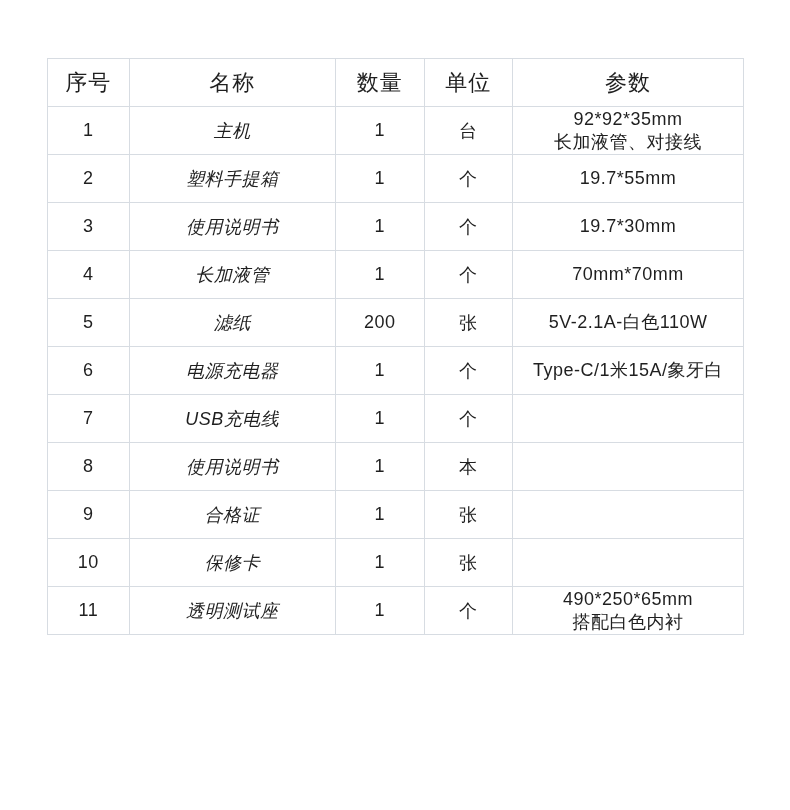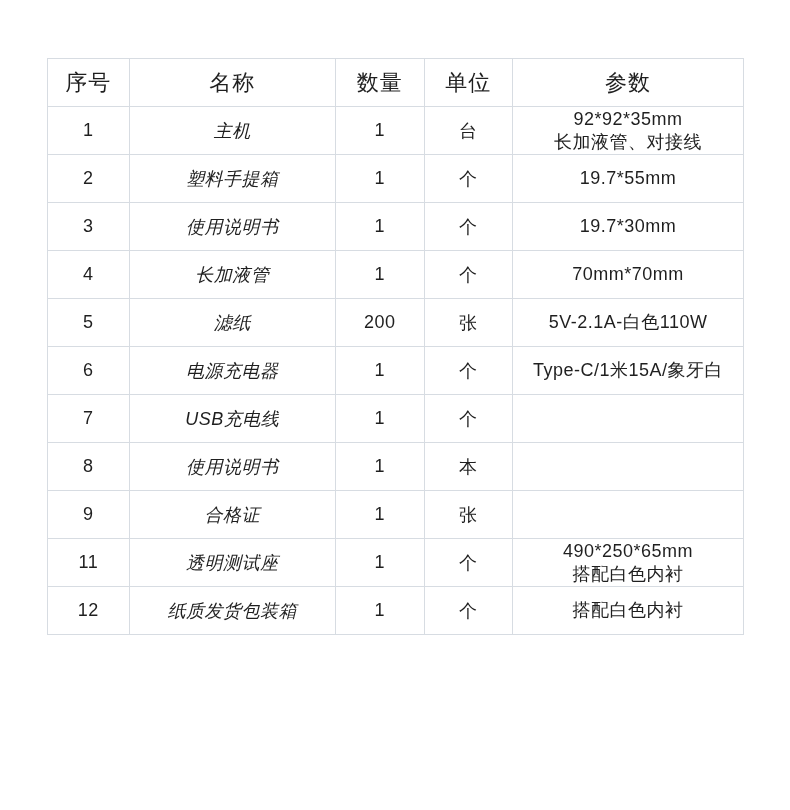--- a/index.html
+++ b/index.html
@@ -166,34 +166,32 @@
             <td class="cell-param"></td>
           </tr>
           <tr>
             <td class="cell-index">9</td>
             <td class="cell-name">合格证</td>
             <td class="cell-qty">1</td>
             <td class="cell-unit">张</td>
             <td class="cell-param"></td>
           </tr>
           <tr>
+            <td class="cell-index">10</td>
+            <td class="cell-name">保修卡</td>
+            <td class="cell-qty">1</td>
+            <td class="cell-unit">张</td>
+            <td class="cell-param"></td>
+          </tr>
+          <tr>
             <td class="cell-index">11</td>
             <td class="cell-name">透明测试座</td>
             <td class="cell-qty">1</td>
             <td class="cell-unit">个</td>
             <td class="cell-param">
               <span class="line">490*250*65mm</span>
               <span class="line">搭配白色内衬</span>
             </td>
           </tr>
-          <tr>
-            <td class="cell-index">12</td>
-            <td class="cell-name">纸质发货包装箱</td>
-            <td class="cell-qty">1</td>
-            <td class="cell-unit">个</td>
-            <td class="cell-param">
-              <span class="line">搭配白色内衬</span>
-            </td>
-          </tr>
         </tbody>
     </table>
   </div>
 </div>
 
 </body></html>

